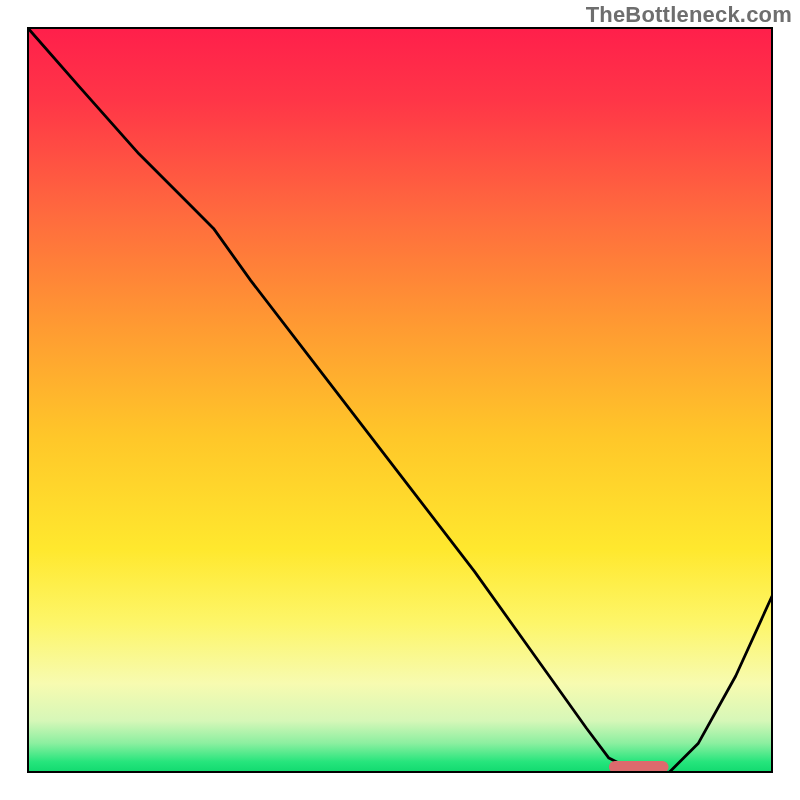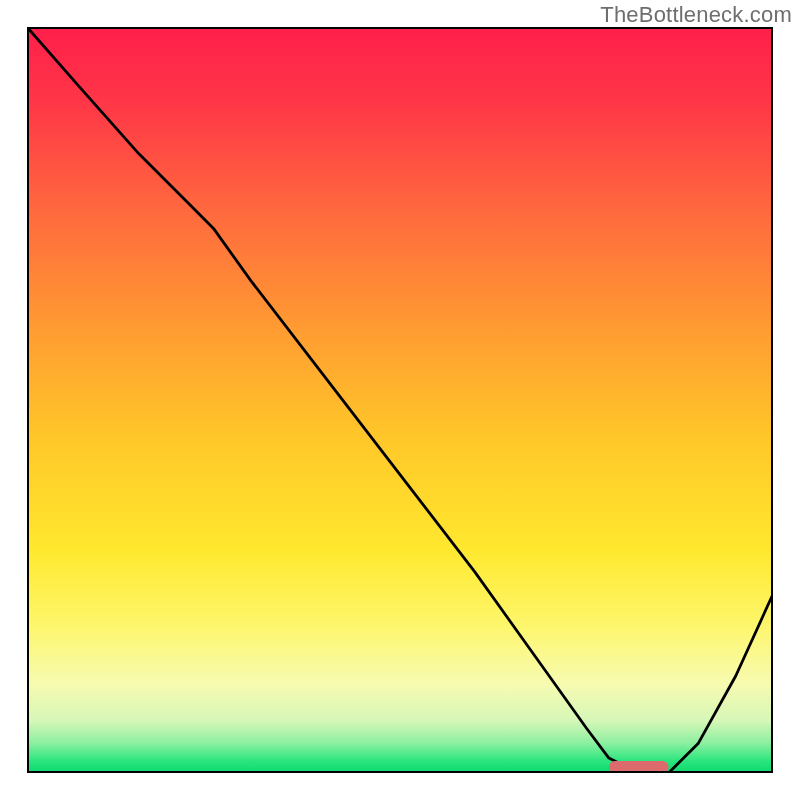--- a/index.html
+++ b/index.html
@@ -14,21 +14,21 @@
   .frame {
     position: relative;
     width: 800px;
     height: 800px;
   }
   .watermark {
     position: absolute;
     top: 2px;
     right: 8px;
     font-size: 22px;
-    font-weight: normal;
+    font-weight: bold;
     color: #6e6e6e;
     letter-spacing: 0.2px;
     z-index: 50;
   }
   .plot-wrap {
     position: absolute;
     left: 27px;
     top: 27px;
     width: 746px;
     height: 746px;

